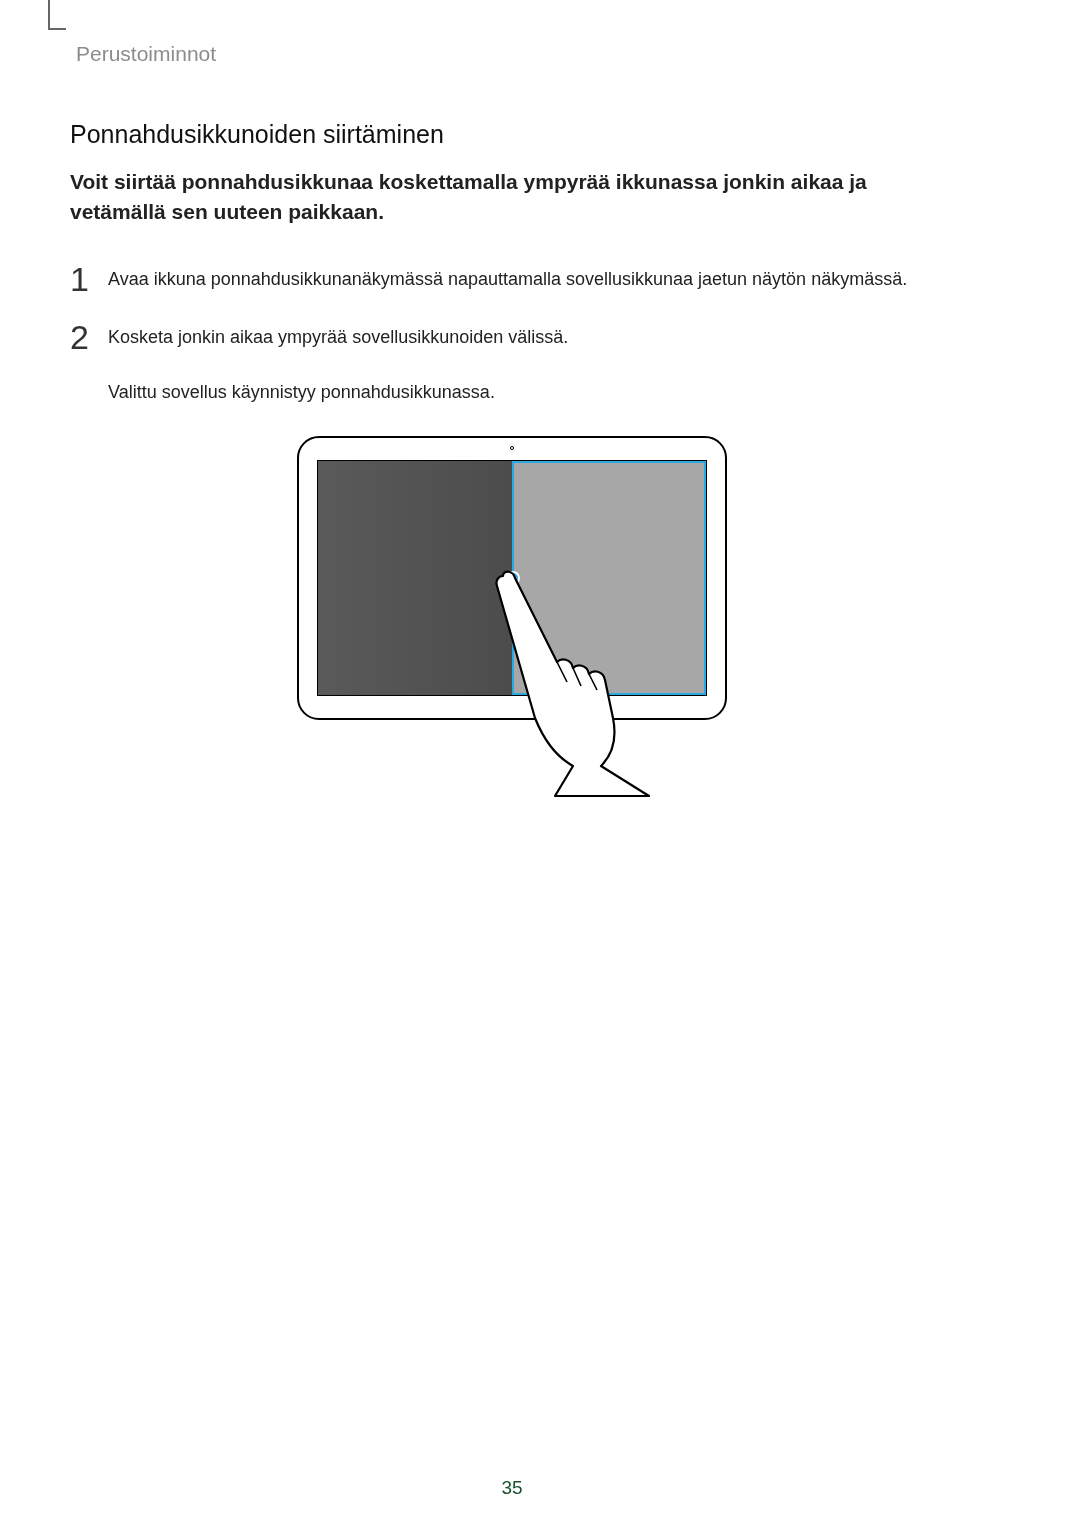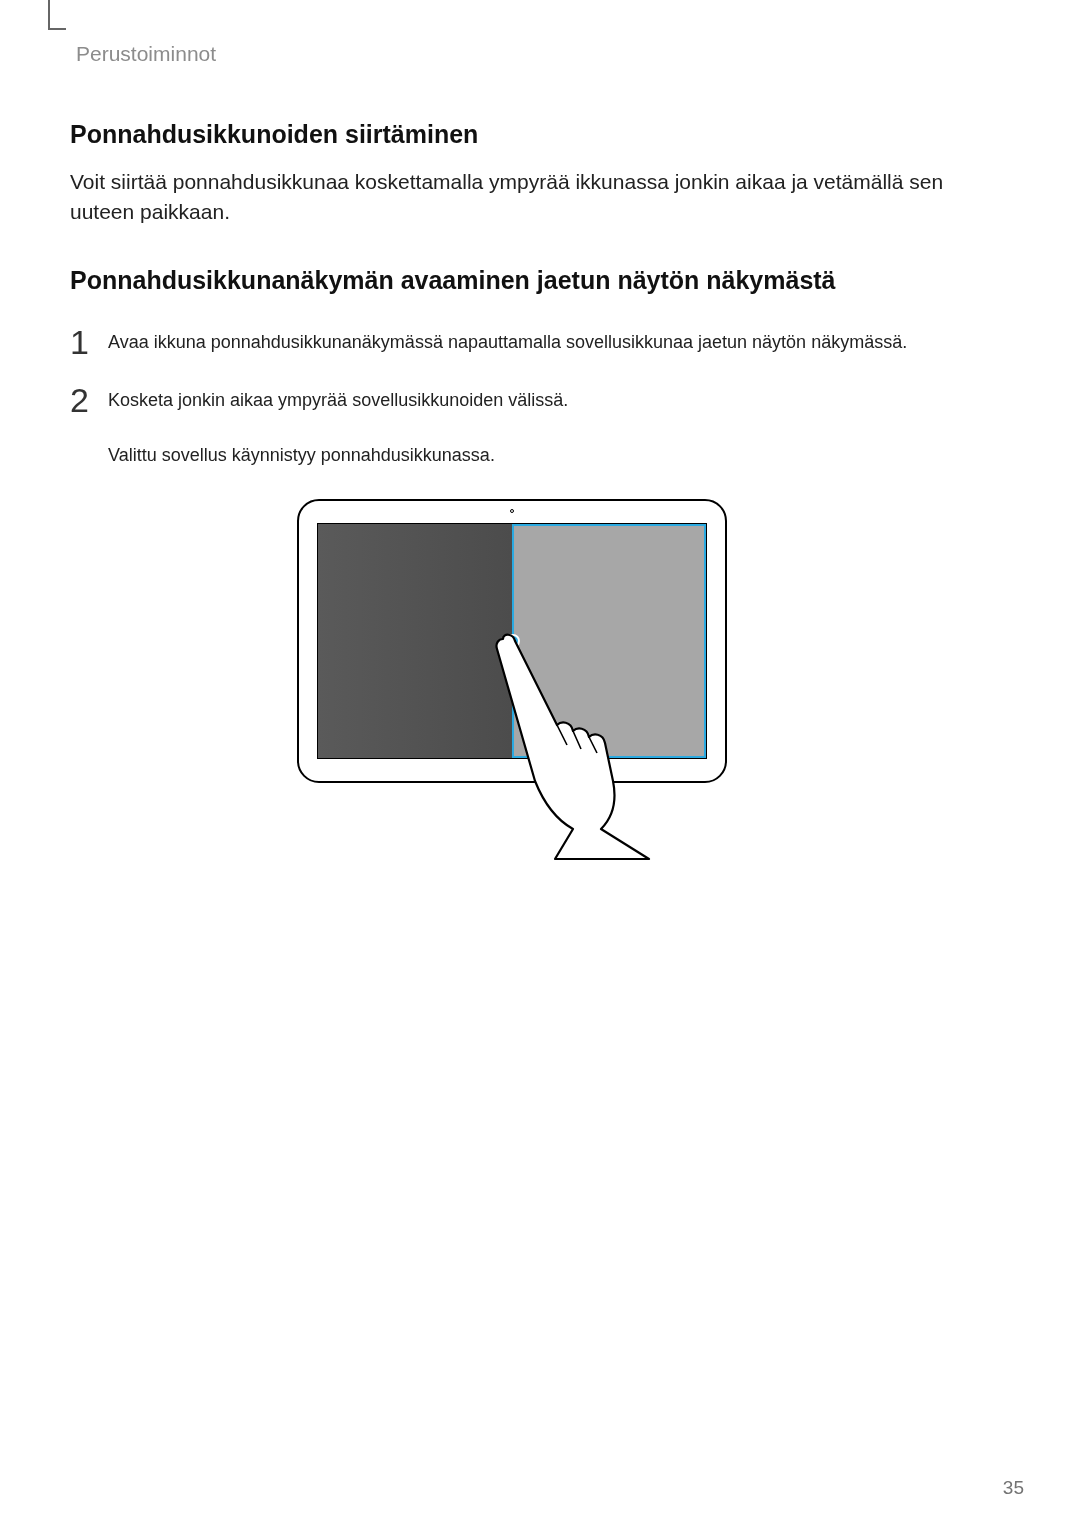--- a/index.html
+++ b/index.html
@@ -8,39 +8,39 @@
   .corner-tick {
     position: absolute; top: 0; left: 48px; width: 2px; height: 30px; background: #666;
   }
   .corner-tick-h {
     position: absolute; top: 28px; left: 48px; width: 18px; height: 2px; background: #666;
   }
   .header {
     font-size: 21px; color: #8c8c8c; margin-top: 12px; margin-bottom: 54px; padding-left: 6px;
   }
   .h3 {
-    font-size: 25px; font-weight: bold; color: #111; margin-bottom: 18px; margin-top: 39px;
+    font-size: 25px; font-weight: normal; color: #111; margin-bottom: 18px; margin-top: 39px;
   }
   .para {
-    font-size: 21px; line-height: 1.45; color: #222; margin-bottom: 38px;
+    font-size: 21px; line-height: 1.45; color: #222; margin-bottom: 38px; font-weight: bold;
   }
   .h3b {
     font-size: 25px; font-weight: bold; color: #111; margin-bottom: 34px;
   }
   .steps { }
   .step { display: flex; align-items: flex-start; margin-bottom: 28px; }
   .step-num {
     font-size: 34px; font-weight: 300; color: #333; width: 38px; flex: 0 0 38px; line-height: 1; margin-top: -4px;
     font-family: "Helvetica Neue", Arial, sans-serif;
   }
   .step-body { font-size: 18px; line-height: 1.5; color: #222; }
   .step-body .line2 { margin-top: 28px; }
   .figure-wrap { width: 100%; display: flex; justify-content: center; margin-top: 30px; }
   .page-number {
-    position: absolute; bottom: 28px; left: 0; width: 100%; text-align: right; font-size: 19px; color: #737373;
+    position: absolute; bottom: 28px; left: 0; width: 100%; text-align: center; font-size: 19px; color: #14532d;
   }
   
   .tablet {
     width: 430px; height: 284px; border: 2.5px solid #000; border-radius: 22px; background: #fff; position: relative;
   }
   .notch1 { position: absolute; top: -2px; left: 204px; width: 18px; height: 2.5px; background: #000; }
   .notch2 { position: absolute; top: -2px; left: 232px; width: 42px; height: 2.5px; background: #000; }
   .camera { position: absolute; top: 8px; left: 50%; transform: translateX(-50%); width: 4px; height: 4px; border: 1px solid #000; border-radius: 50%; }
   .screen {
     position: absolute; top: 22px; left: 18px; right: 18px; bottom: 22px; border: 1.5px solid #000; background: #999; display: flex;
@@ -60,21 +60,20 @@
 
 <div class="page">
   <div class="corner-tick"></div>
   <div class="corner-tick-h"></div>
 
   <div class="header">Perustoiminnot</div>
 
   <div class="h3">Ponnahdusikkunoiden siirtäminen</div>
   <div class="para">Voit siirtää ponnahdusikkunaa koskettamalla ympyrää ikkunassa jonkin aikaa ja vetämällä sen uuteen paikkaan.</div>
 
-  <div class="h3b">Ponnahdusikkunanäkymän avaaminen jaetun näytön näkymästä</div>
 
   <div class="steps">
     <div class="step">
       <div class="step-num">1</div>
       <div class="step-body">Avaa ikkuna ponnahdusikkunanäkymässä napauttamalla sovellusikkunaa jaetun näytön näkymässä.</div>
     </div>
     <div class="step">
       <div class="step-num">2</div>
       <div class="step-body">
         <div>Kosketa jonkin aikaa ympyrää sovellusikkunoiden välissä.</div>

